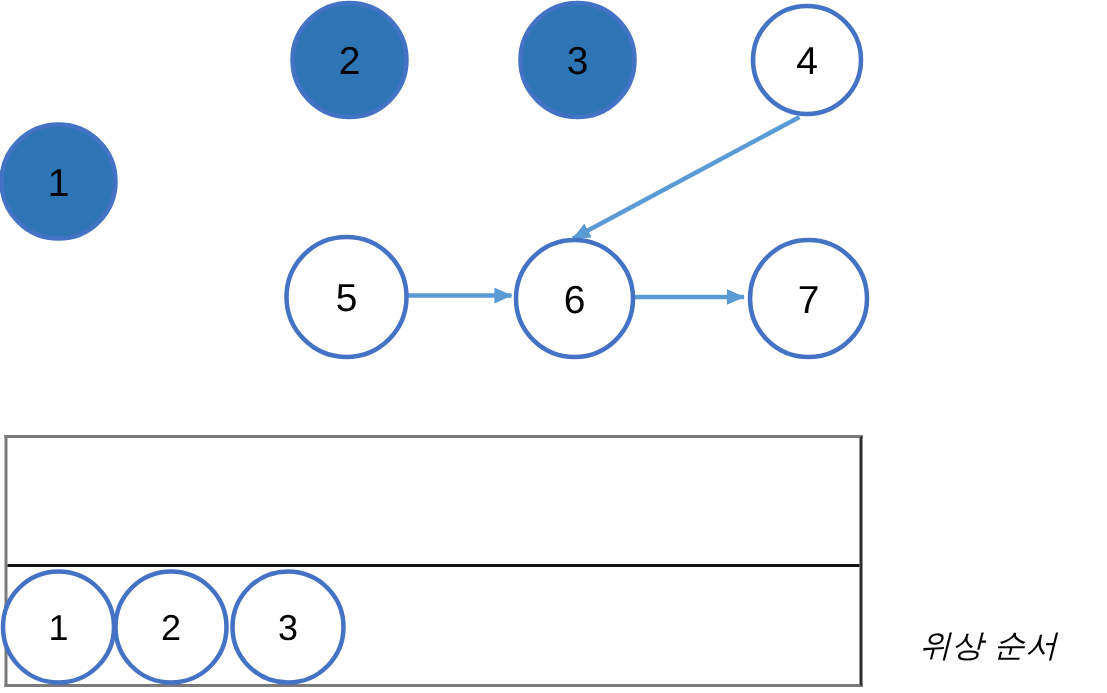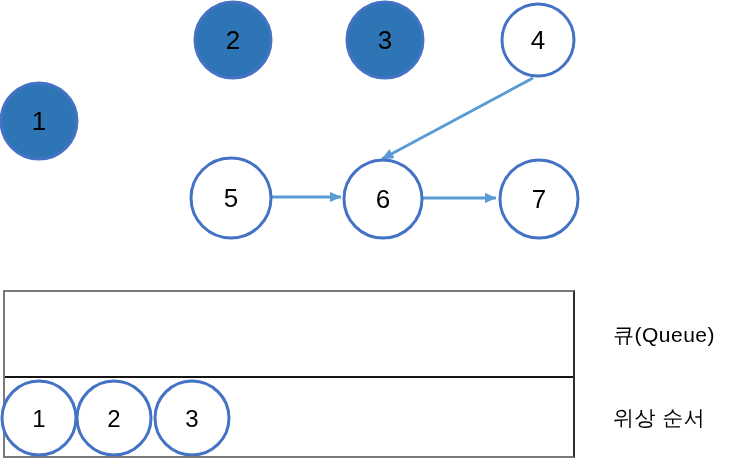--- a/index.html
+++ b/index.html
@@ -36,41 +36,40 @@
   #row-order { top: 84px; bottom: 0; border-top: 2px solid #141414; }
   .side-label {
     position: absolute;
     left: 613px;
     font-size: 21px;
     color: #000000;
     white-space: nowrap;
     letter-spacing: 0.5px;
   }
   #queue-label { top: 321px; }
-  #order-label { top: 404px; }
+  #order-label { top: 416px; font-style: italic; }
   #graph-svg {
     position: absolute;
     left: 0;
     top: 0;
     width: 738px;
     height: 462px;
     pointer-events: none;
   }
 </style>
 </head>
 <body>
 
 <div id="stage">
 
   <div id="queue-order-table">
     <div class="row" id="row-queue"></div>
     <div class="row" id="row-order"></div>
   </div>
 
-  <div class="side-label" id="queue-label">큐(Queue)</div>
 
   <div class="side-label" id="order-label">위상 순서</div>
 
   <svg id="graph-svg" viewBox="0 0 738 462" xmlns="http://www.w3.org/2000/svg">
     <defs>
       <marker id="arrowhead" markerWidth="4.6" markerHeight="3.8" refX="3.8" refY="1.75" orient="auto" markerUnits="strokeWidth">
         <path id="arrowhead-path" d="M0,0 L4,1.75 L0,3.5 Z" fill="#5B9BD5"></path>
       </marker>
     </defs>
     <g id="edges-layer">

